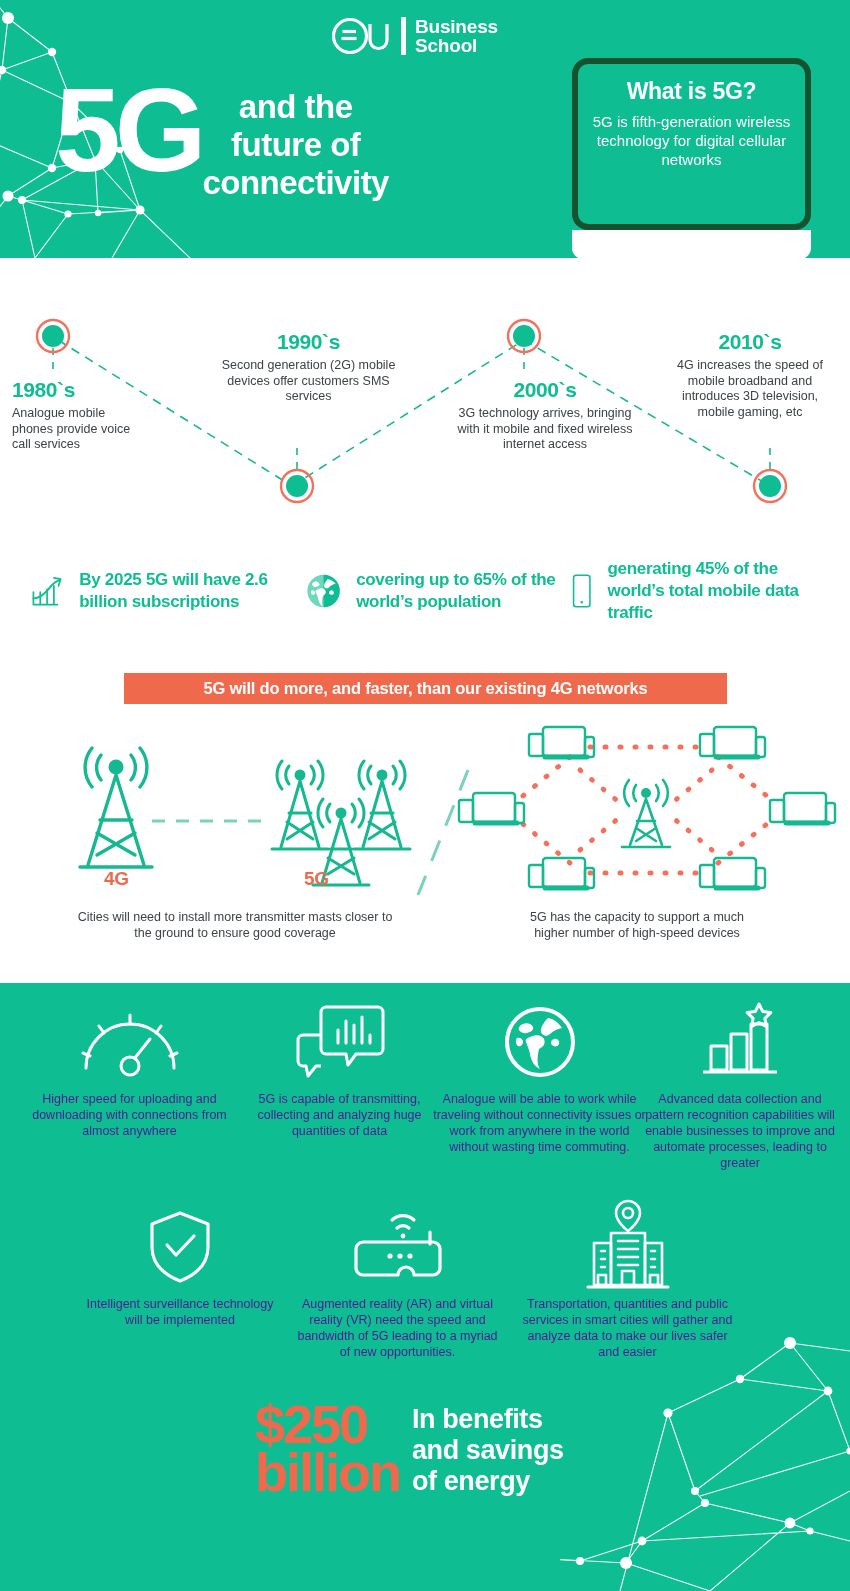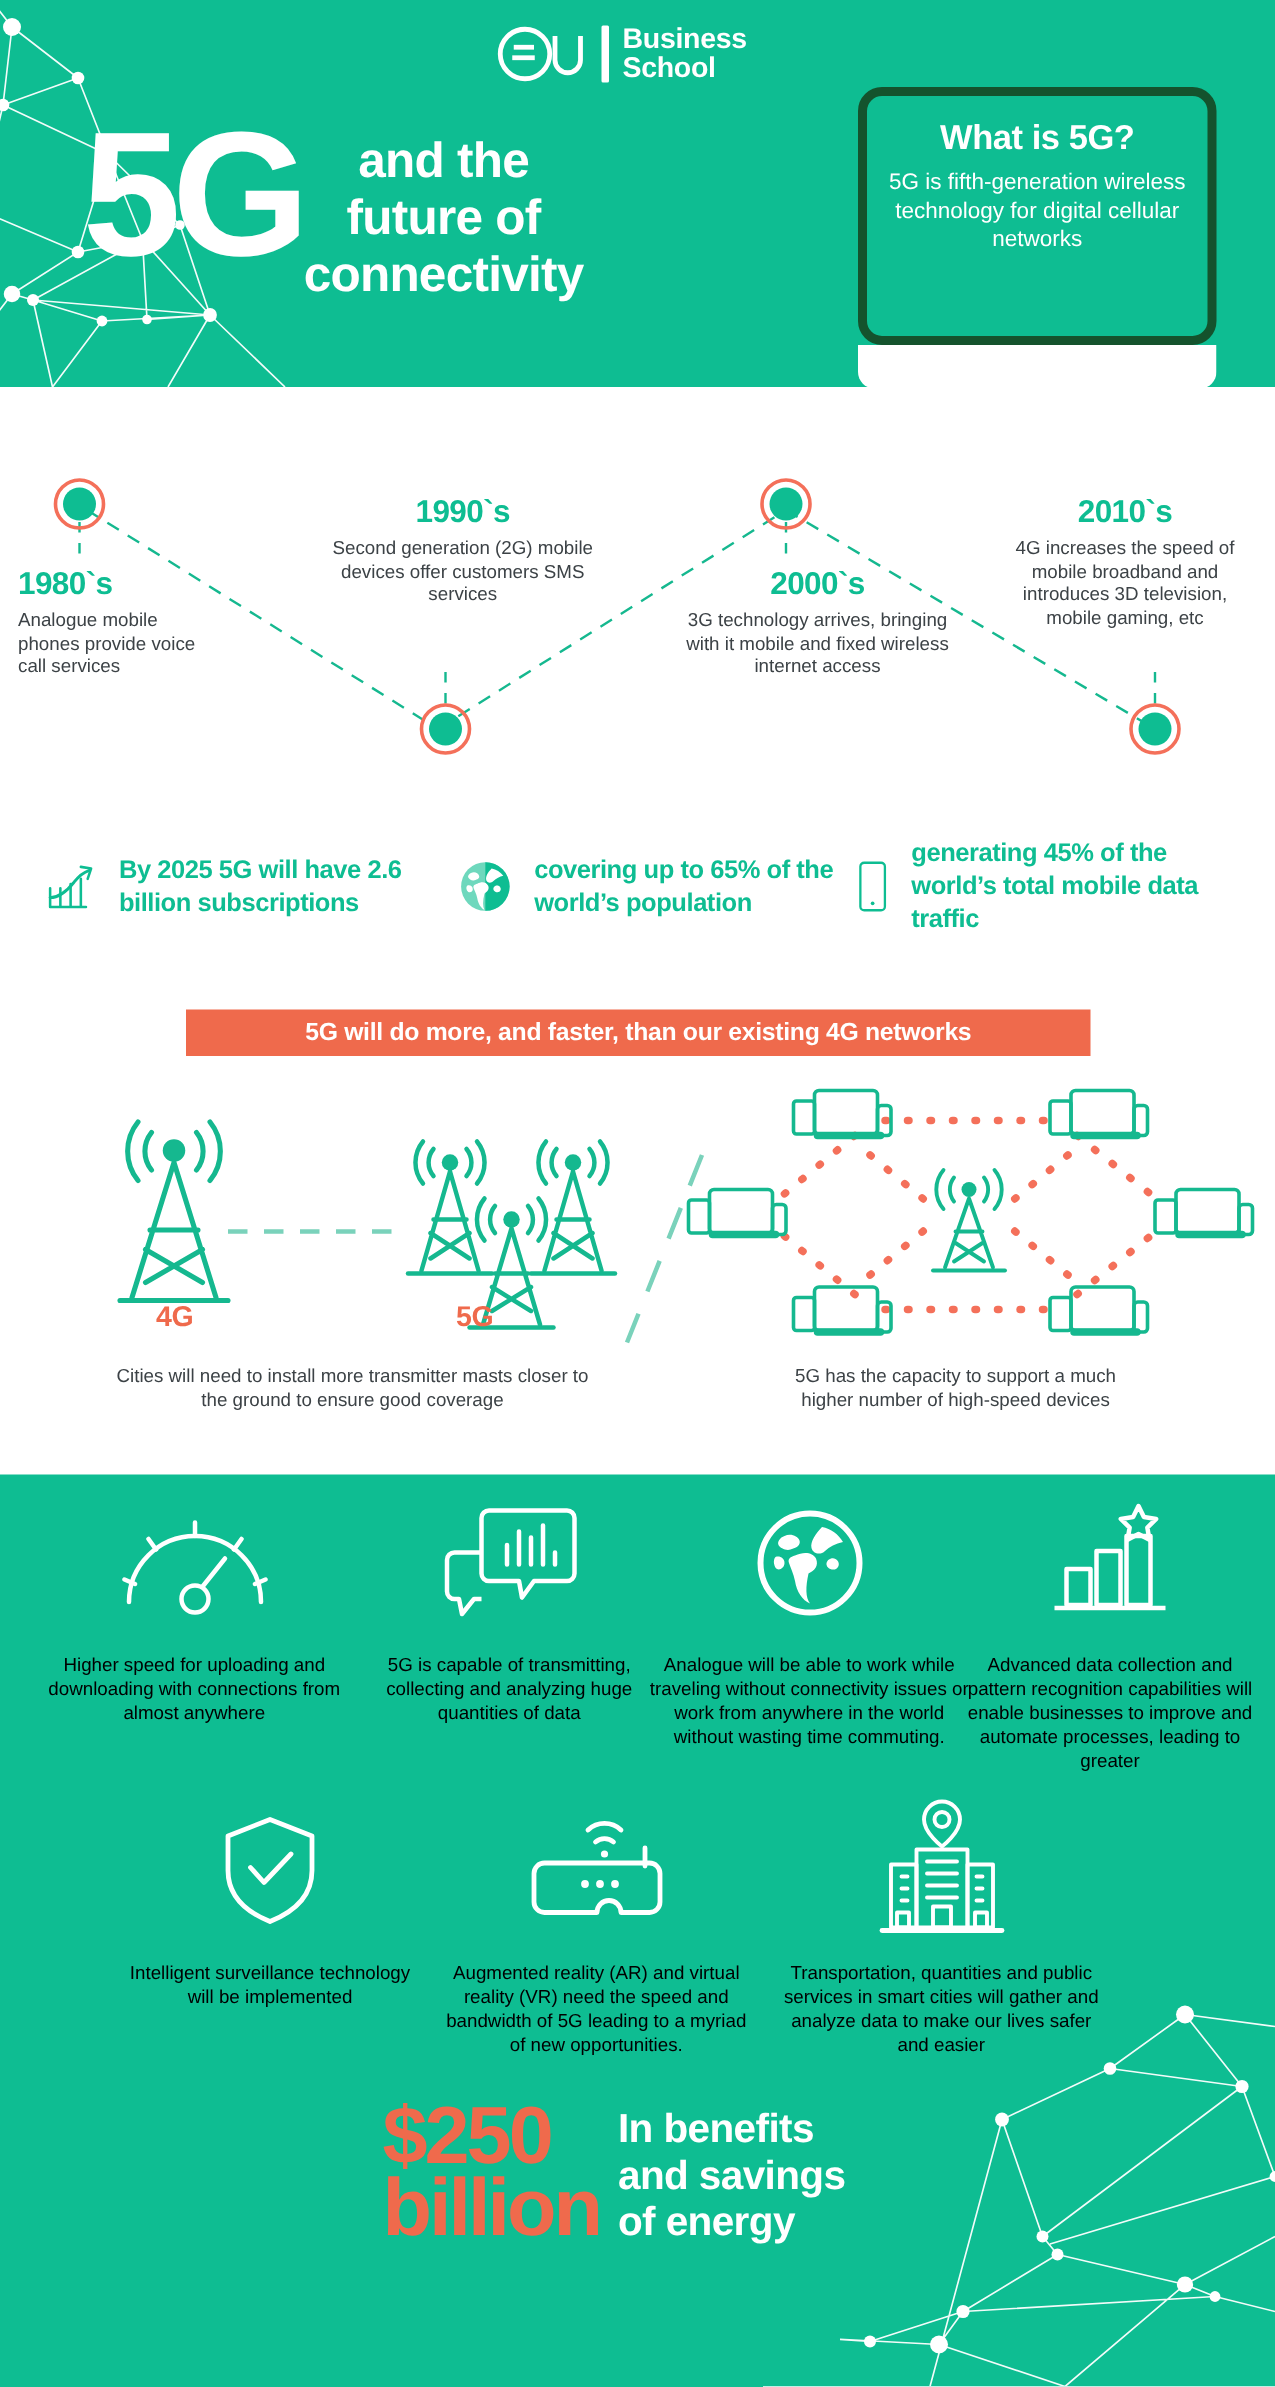--- a/index.html
+++ b/index.html
@@ -104,21 +104,21 @@
   
   .green {
     position:absolute; left:0; top:983px; width:850px; height:608px;
     background:#0ebd92; overflow:hidden;
   }
   .green-net { position:absolute; right:0; bottom:0; width:290px; height:300px; }
   .ben {
     position:absolute; text-align:center; color:#fff;
   }
   .ben-icon { height:78px; display:flex; align-items:center; justify-content:center; }
-  .ben-text { font-size:12.5px; line-height:16px; color:#000000; margin-top:21px; }
+  .ben-text { font-size:12.5px; line-height:16px; color:#4c1d95; margin-top:10px; }
 
   .b1 { left:22px;  top:20px; width:215px; }
   .b2 { left:232px; top:20px; width:215px; }
   .b3 { left:432px; top:20px; width:215px; }
   .b4 { left:645px; top:20px; width:190px; }
   .b5 { left:85px;  top:225px; width:190px; }
   .b6 { left:295px; top:225px; width:205px; }
   .b7 { left:520px; top:225px; width:215px; }
 
   .money {

